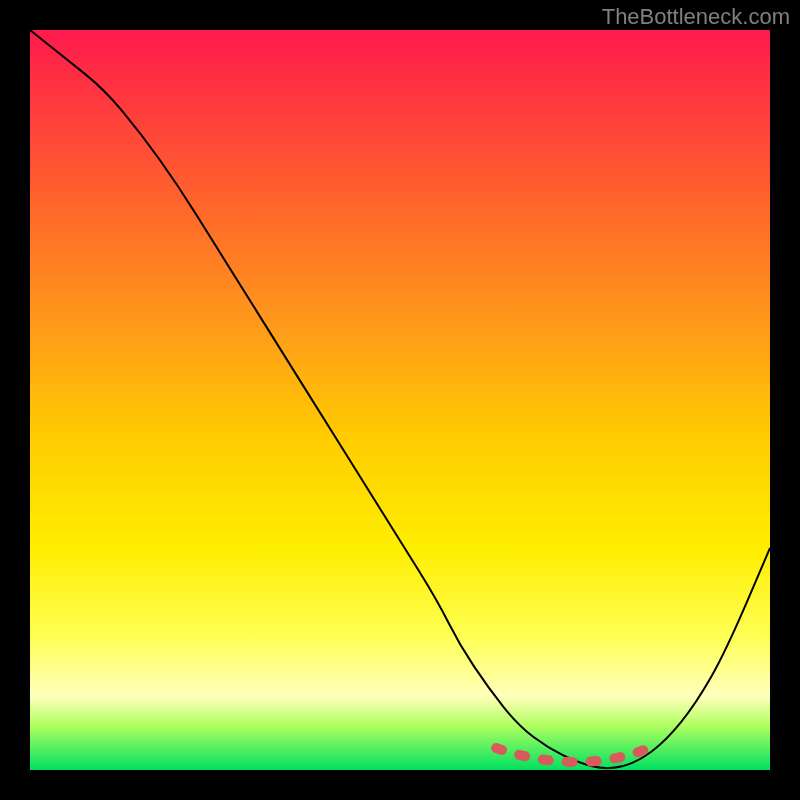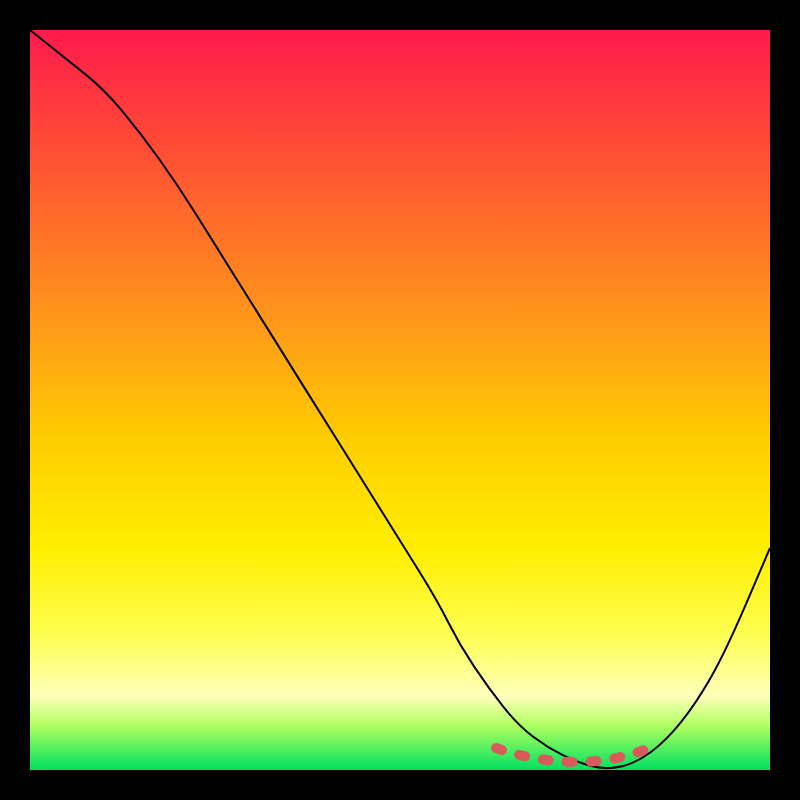--- a/index.html
+++ b/index.html
@@ -39,20 +39,21 @@
     );
   }
   svg.curve { position: absolute; left: 0; top: 0; width: 100%; height: 100%; }
   .line { stroke: #000; stroke-width: 2; fill: none; }
   .dotline { stroke: #d85a5a; stroke-width: 10; fill: none; stroke-linecap: round; stroke-dasharray: 6 18; }
 </style>
 </head>
 <body>
 
 <div class="wrap">
+  <div class="watermark">TheBottleneck.com</div>
 
   <div class="plot-area">
     <div class="gradient-bg"></div>
 
     <svg class="curve" viewBox="0 0 740 740" preserveAspectRatio="none">
       <path id="mainCurve" class="line" d="M 0 0 Q 0 0 18.5 14.800000000000011 Q 37 29.600000000000023 55.5 44.39999999999998 Q 74 59.19999999999993 92.5 81.39999999999998 Q 111 103.60000000000002 129.5 129.5 Q 148 155.39999999999998 166.5 185 Q 185 214.60000000000002 203.5 244.20000000000002 Q 222 273.8 240.5 303.4 Q 259 332.99999999999994 277.5 362.6 Q 296 392.20000000000005 314.5 421.8 Q 333 451.4 351.5 481 Q 370 510.6 388.5 540.2 Q 407.00000000000006 569.8 418.1 592 Q 429.2 614.2 444 636.4000000000001 Q 458.8 658.6 473.6 677.1 Q 488.40000000000003 695.6 503.20000000000005 706.7 Q 518 717.8 532.8 725.2 Q 547.6 732.6 562.4000000000001 736.3 Q 577.2 740 592 736.3 Q 606.8 732.6 621.5999999999999 721.5 Q 636.4 710.4 651.2 691.9 Q 666 673.4 680.8 647.5 Q 695.5999999999999 621.6 717.8 569.8 T 740 518"></path>
       <path id="dotSeg" class="dotline" d="M 466.2 718 Q 506.9 732 547.6 732 Q 588.3 732 629 714"></path>
     </svg>
   </div>
 </div>

